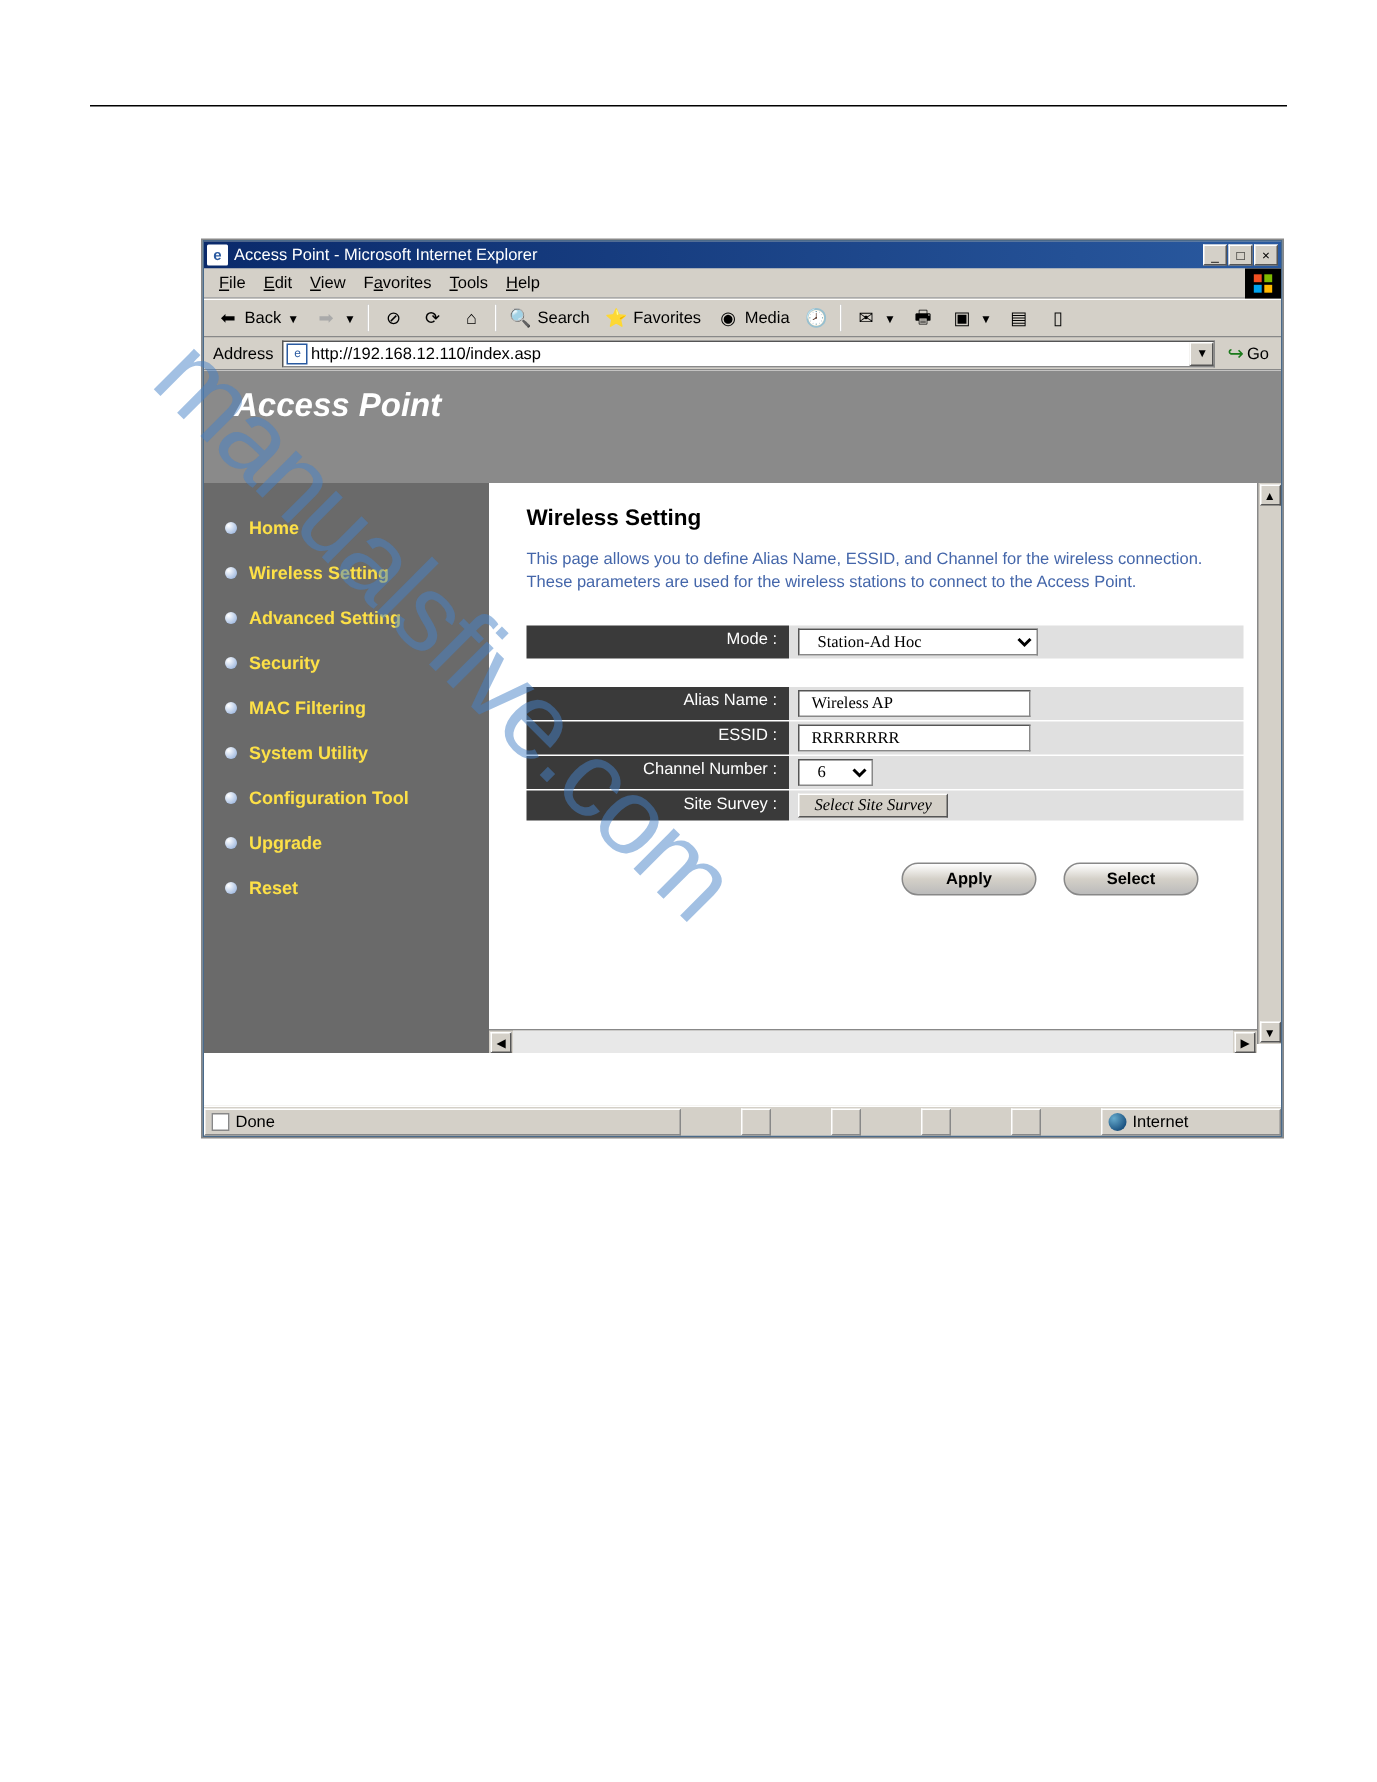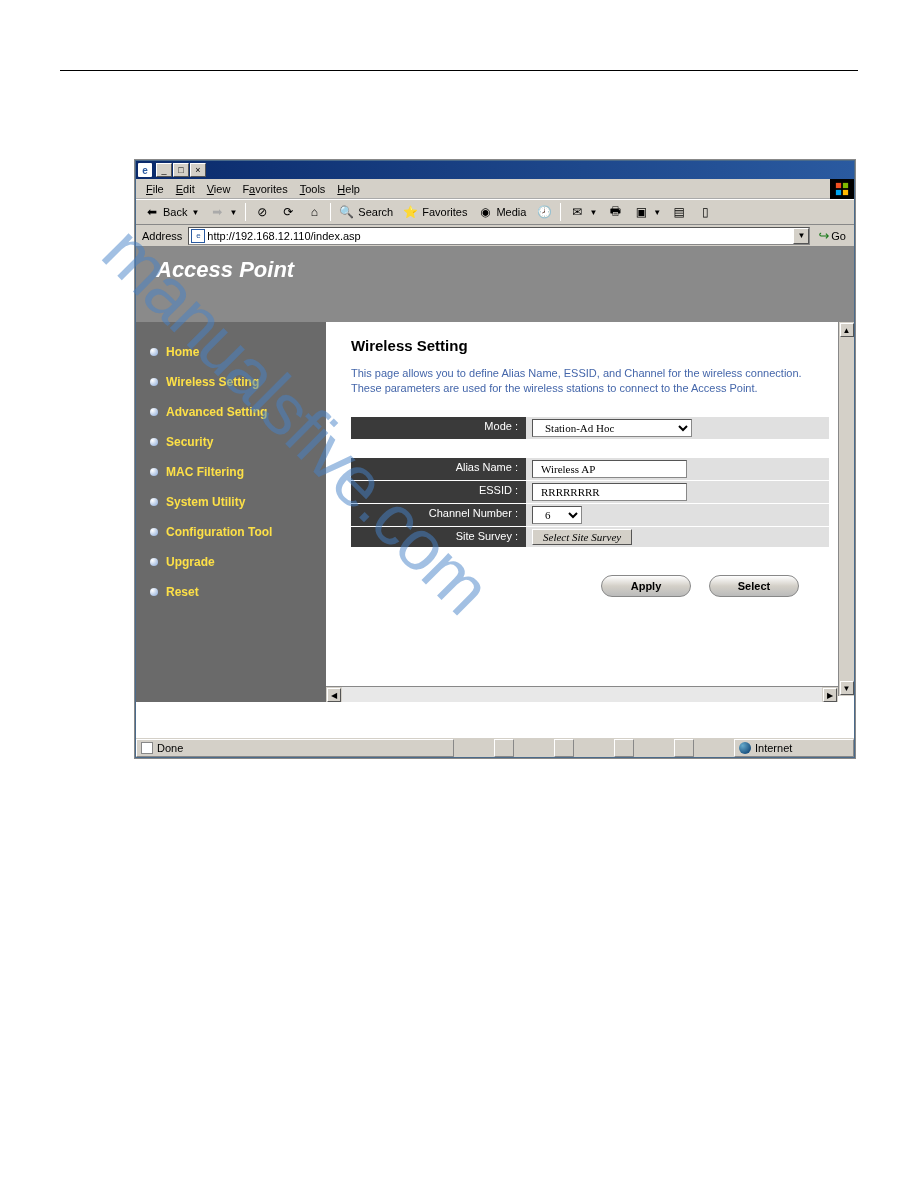--- a/index.html
+++ b/index.html
@@ -66,20 +66,21 @@
 </head>
 <body>
 
 <div class="page">
   <div class="hr-top"></div>
 
   <div class="ie-window">
 
     <div class="titlebar">
       <span class="ie-logo">e</span>
+      <span class="title-text">Access Point - Microsoft Internet Explorer</span>
       <div class="win-btns">
         <span class="win-btn">_</span>
         <span class="win-btn">□</span>
         <span class="win-btn">×</span>
       </div>
     </div>
 
     <div class="menubar">
       <span class="menu-item"><u>F</u>ile</span>
       <span class="menu-item"><u>E</u>dit</span>

